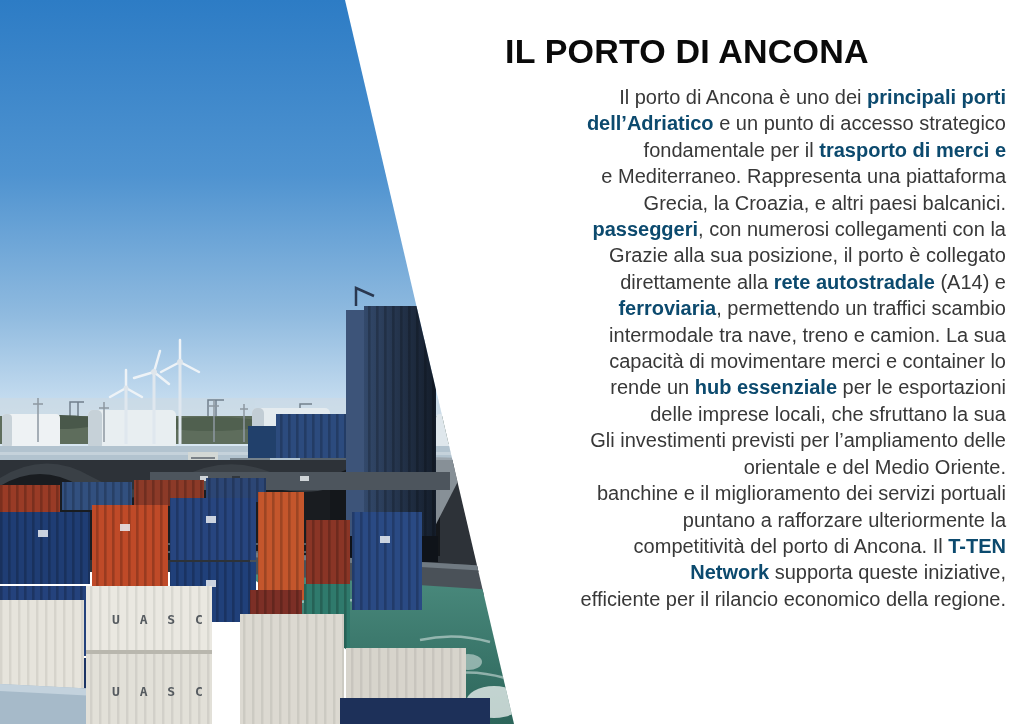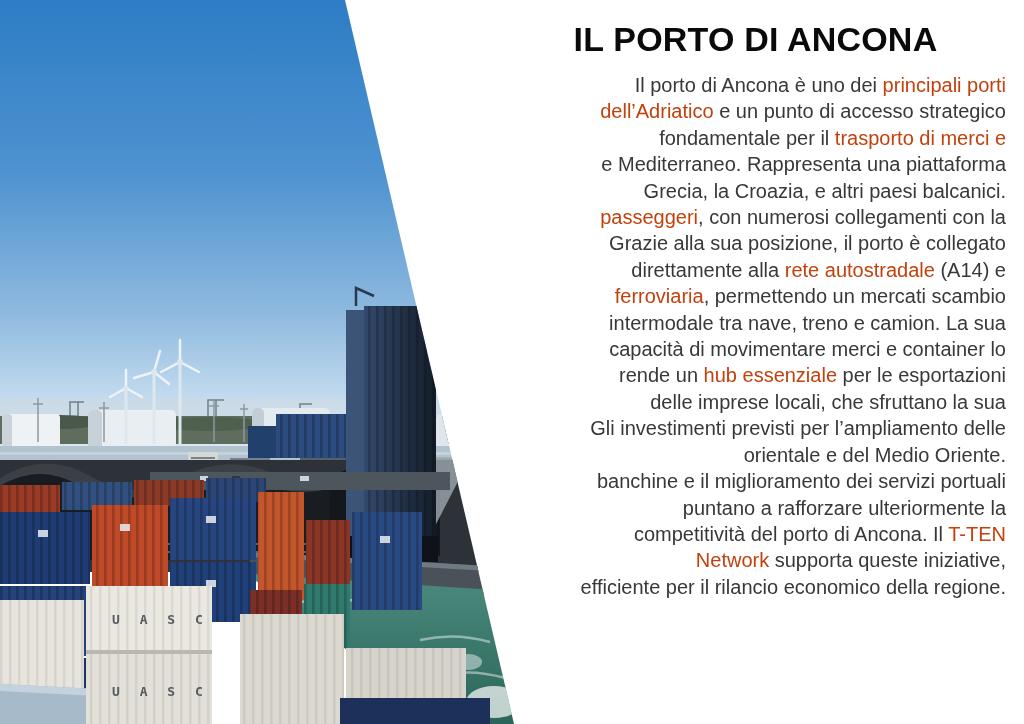--- a/index.html
+++ b/index.html
@@ -22,28 +22,28 @@
     -webkit-text-stroke:2px rgba(165,170,175,0.30);
     pointer-events:none;white-space:nowrap;
   }
 
   
   .content{
     position:absolute;top:14px;left:505px;right:18px;
     color:#383838;
   }
   .title{
-    text-align:center;
+    text-align:left;
     font-size:34px;line-height:42px;font-weight:700;
     letter-spacing:0.2px;color:#0a0a0a;
-    margin:4px 0 12px 0;white-space:nowrap;
+    margin:16px 0 12px 0;white-space:nowrap;
   }
   .body-lines{text-align:right;font-size:20px;line-height:26.4px;}
   .body-lines .line{white-space:nowrap;}
-  .body-lines .b{font-weight:400;color:#c2410c;}
+  .body-lines .b{font-weight:700;color:#0c4a6e;}
 
   
   .uasc-text{
     font-family:"DejaVu Sans Mono",monospace;
     font-size:13px;letter-spacing:6px;fill:#565b60;font-weight:700;
   }
 </style>
 </head>
 <body>
 
@@ -272,21 +272,21 @@
     <h1 class="title">IL PORTO DI ANCONA</h1>
     <div class="body-lines">
         <div class="line"><span>Il porto di Ancona è uno dei </span><span class="b">principali porti</span></div>
         <div class="line"><span class="b">dell’Adriatico</span><span> e un punto di accesso strategico</span></div>
         <div class="line"><span>fondamentale per il </span><span class="b">trasporto di merci e</span></div>
         <div class="line"><span>e Mediterraneo. Rappresenta una piattaforma</span></div>
         <div class="line"><span>Grecia, la Croazia, e altri paesi balcanici.</span></div>
         <div class="line"><span class="b">passeggeri</span><span>, con numerosi collegamenti con la</span></div>
         <div class="line"><span>Grazie alla sua posizione, il porto è collegato</span></div>
         <div class="line"><span>direttamente alla </span><span class="b">rete autostradale</span><span> (A14) e</span></div>
-        <div class="line"><span class="b">ferroviaria</span><span>, permettendo un mercati scambio</span></div>
+        <div class="line"><span class="b">ferroviaria</span><span>, permettendo un traffici scambio</span></div>
         <div class="line"><span>intermodale tra nave, treno e camion. La sua</span></div>
         <div class="line"><span>capacità di movimentare merci e container lo</span></div>
         <div class="line"><span>rende un </span><span class="b">hub essenziale</span><span> per le esportazioni</span></div>
         <div class="line"><span>delle imprese locali, che sfruttano la sua</span></div>
         <div class="line"><span>Gli investimenti previsti per l’ampliamento delle</span></div>
         <div class="line"><span>orientale e del Medio Oriente.</span></div>
         <div class="line"><span>banchine e il miglioramento dei servizi portuali</span></div>
         <div class="line"><span>puntano a rafforzare ulteriormente la</span></div>
         <div class="line"><span>competitività del porto di Ancona. Il </span><span class="b">T-TEN</span></div>
         <div class="line"><span class="b">Network</span><span> supporta queste iniziative,</span></div>

